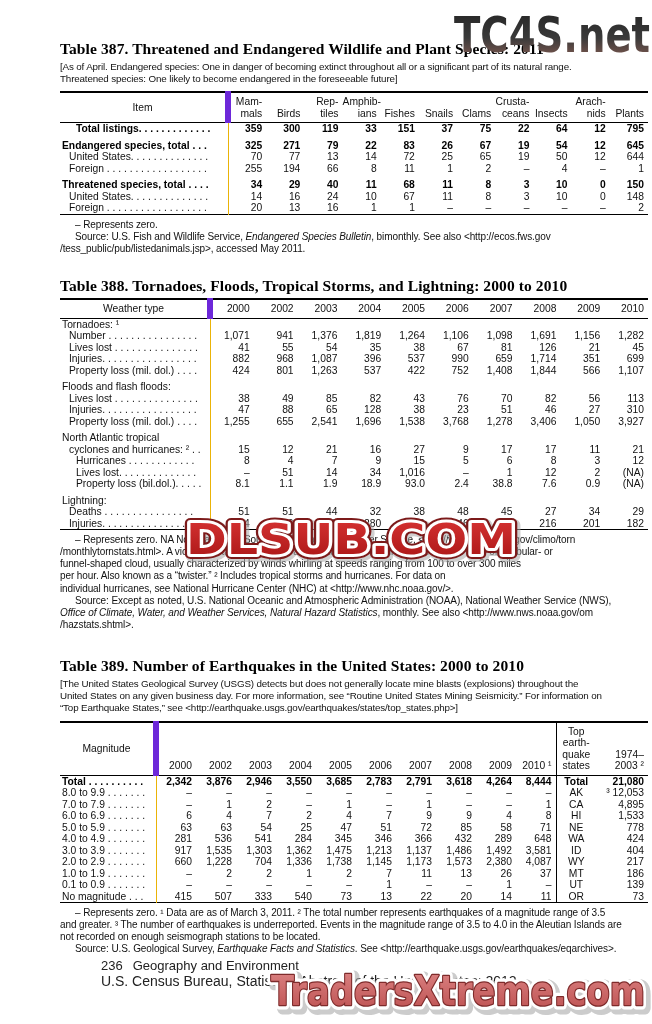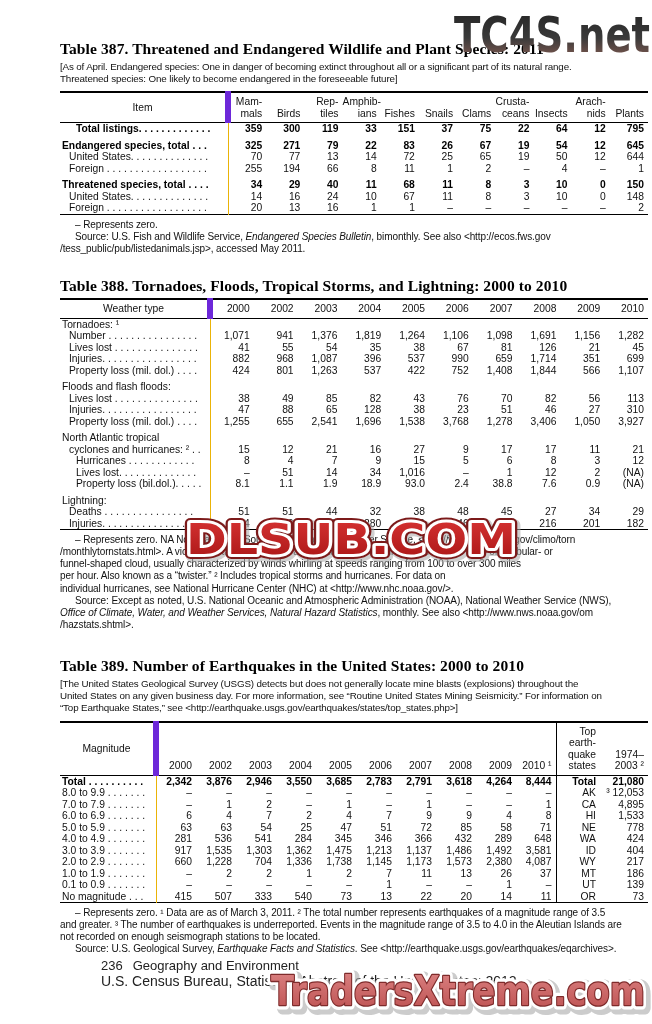--- a/index.html
+++ b/index.html
@@ -28,21 +28,21 @@
   th.vr{border-right:6px solid #6d28d9;}
   th.top-align{vertical-align:top;}
   td{font-size:10.3px;line-height:11.5px;padding:0 4px 0 0;text-align:right;
      white-space:nowrap;overflow:hidden;color:#111;}
   td.lbl{text-align:left;padding-left:2px;padding-right:0;}
   td.vr{border-right:1px solid #eab308;}
   tr.gap td{padding-top:5px;}
   tr.b td{font-weight:bold;color:#000;}
   .ind1{padding-left:9px !important;}
   .ind2{padding-left:16px !important;}
-  #t389 td:nth-child(12), #t389 th:nth-child(12){border-left:1px solid #000;}
+  #t389 td:nth-child(12), #t389 th:nth-child(12){border-left:1px solid #000;text-align:center;}
   #t389 thead th{height:46px;}
   .fn{margin-top:4px;}
   .fn p{margin:0;font-size:10px;line-height:12.1px;letter-spacing:-0.1px;
         text-indent:15px;color:#111;}
   .gap388{margin-top:22px;}
   .gap389{margin-top:26px;}
   .footer{position:absolute;left:57px;top:958px;width:588px;display:flex;
           justify-content:space-between;align-items:baseline;flex-direction:column;}
   .footer-left{font-size:13px;color:#222;}
   .footer-left .pgnum{margin-right:10px;}

